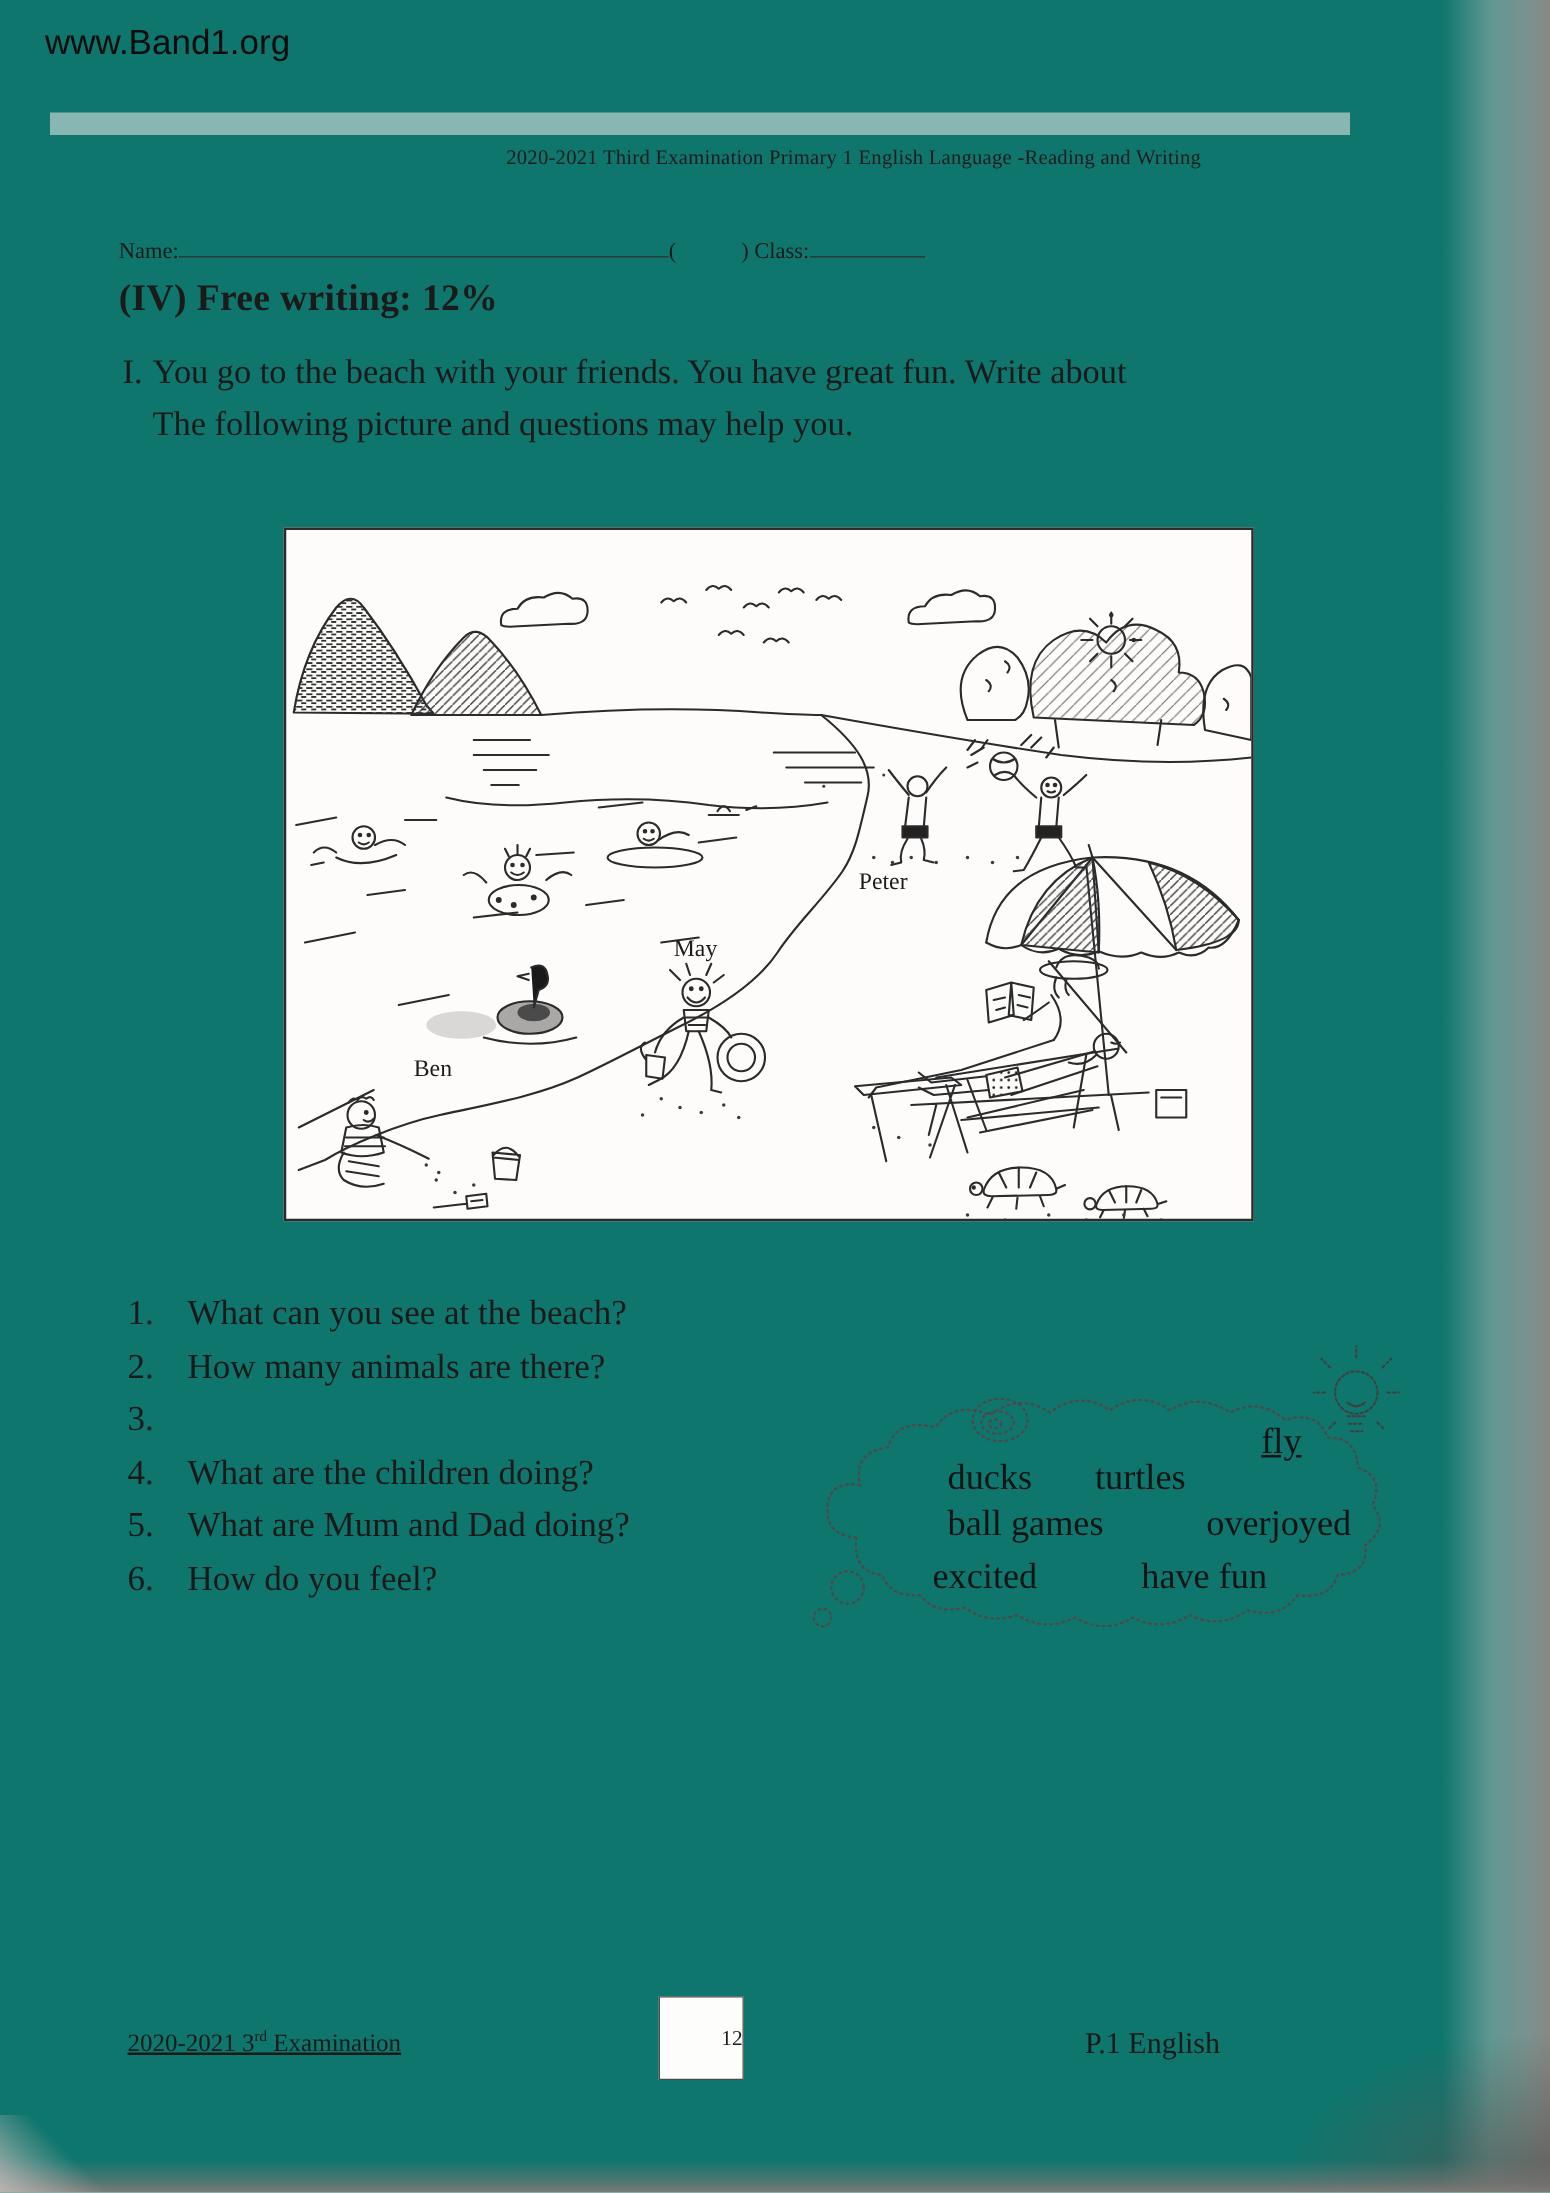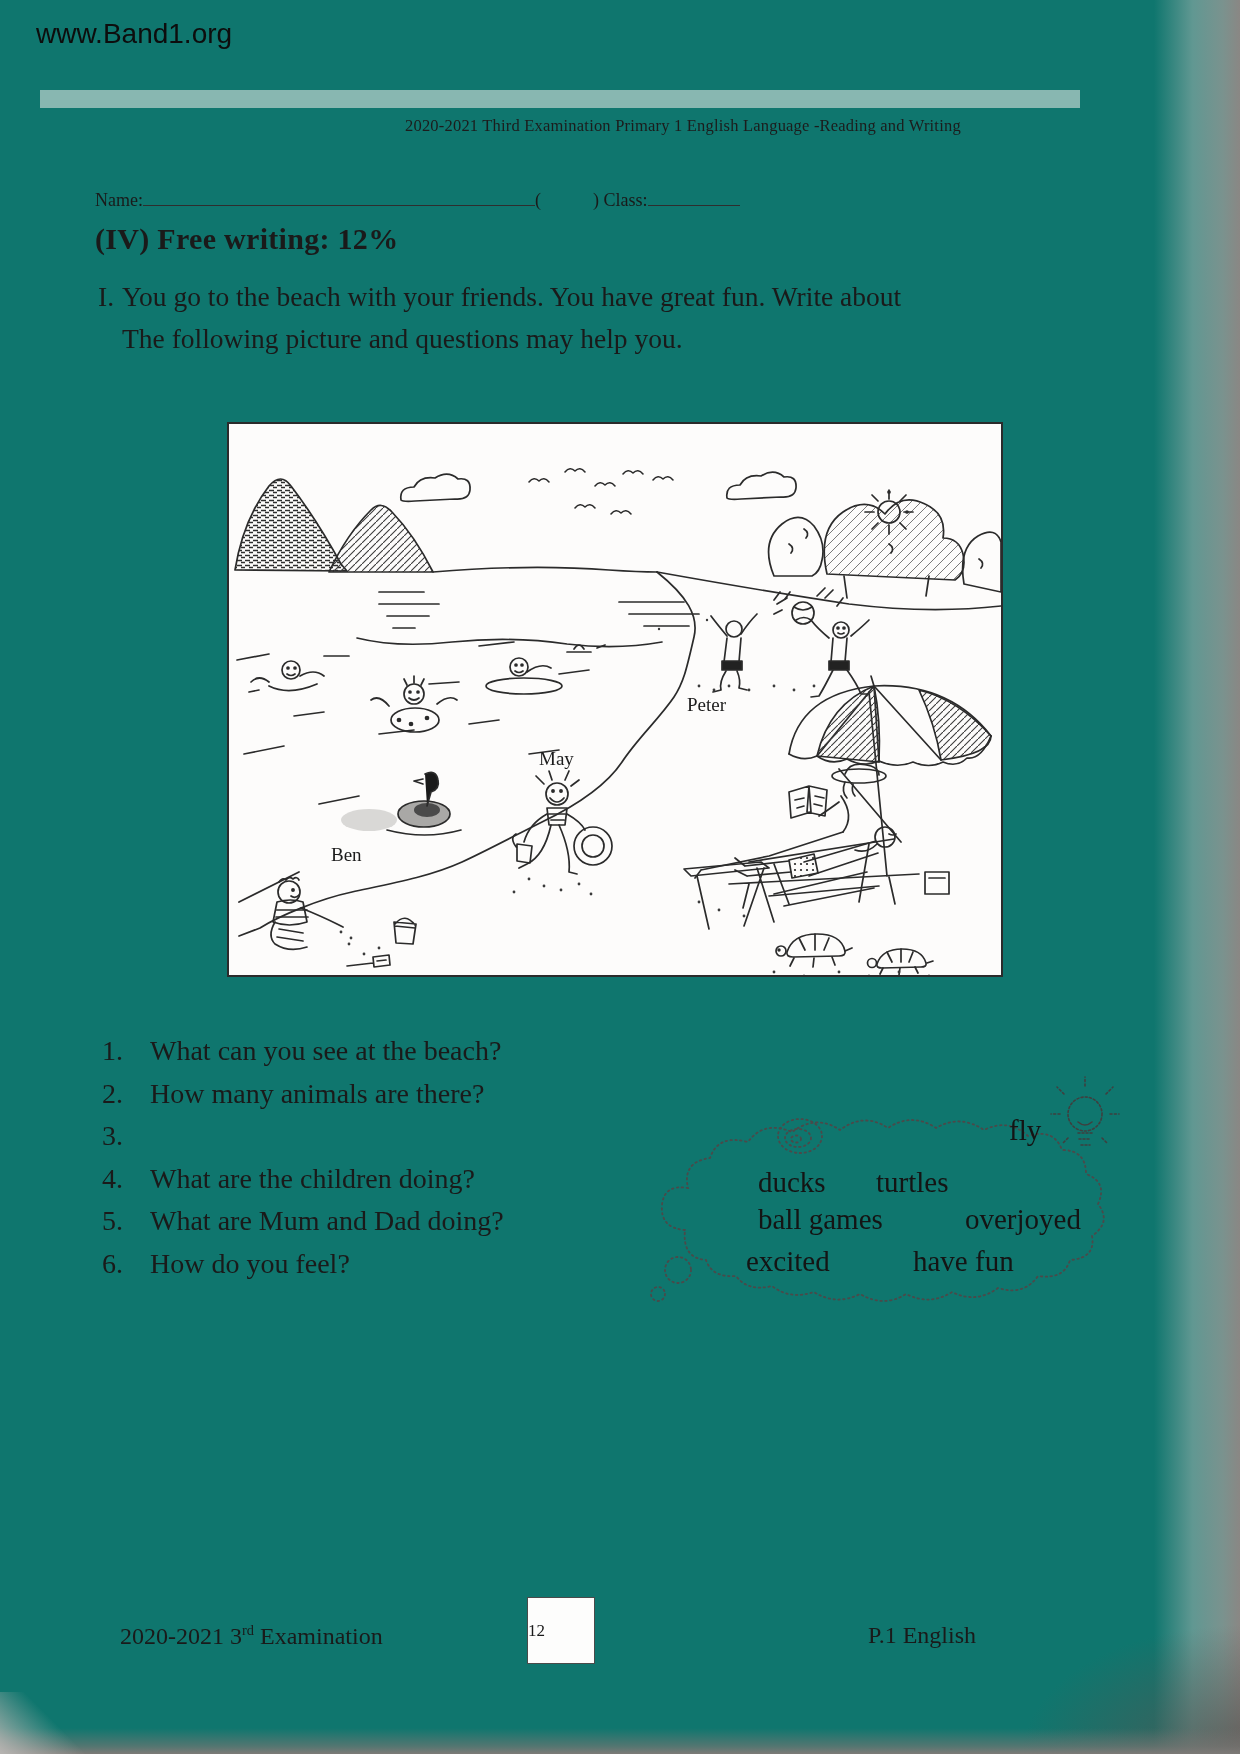--- a/index.html
+++ b/index.html
@@ -16,24 +16,24 @@
   .instr{left:98px;top:276px;width:950px;font-size:27.5px;line-height:42px;}
   .instr .marker{position:absolute;left:0;top:0;}
   .instr .lines{margin-left:24px;}
   .picture-frame{left:227px;top:422px;width:772px;height:551px;border:2px solid #2b2b2b;background:#fdfcfb;}
   .ink{stroke:#2b2b2b;stroke-width:1.7;fill:none;stroke-linecap:round;stroke-linejoin:round;}
   .pic-label{font:19px "Liberation Serif",serif;fill:#1c1c1c;stroke:none;}
   .questions{left:102px;top:1030px;font-size:28px;}
   .q-row{display:flex;line-height:42.6px;}
   .q-num{width:48px;}
   .cloud-word{position:absolute;font-size:29px;line-height:1;white-space:nowrap;color:#141414;}
-  .footer-left{left:120px;top:1622px;font-size:24px;}
+  .footer-left{left:102px;top:1622px;font-size:20px;text-decoration:underline;}
   .footer-left sup{font-size:60%;}
   .page-box{left:527px;top:1597px;width:66px;height:65px;border:1.5px solid #4a4a4a;background:#fdfdfc;
-            display:flex;align-items:center;justify-content:flex-start;font-size:17px;}
+            display:flex;align-items:center;justify-content:flex-end;font-size:17px;}
   .footer-right{left:868px;top:1622px;font-size:24px;}
   .scan-right{right:0;top:0;width:86px;height:100%;
       background:linear-gradient(to right, rgba(198,195,192,0) 0%, rgba(196,193,190,.45) 45%, rgba(158,156,153,.75) 80%, #8a8784 100%);}
   .scan-bottom{bottom:0;left:0;width:100%;height:26px;
       background:linear-gradient(to bottom, rgba(150,148,145,0), rgba(120,118,115,.65) 70%, #7d7a77);}
   .scan-corner-br{right:0;bottom:0;width:220px;height:130px;
       background:radial-gradient(ellipse at 100% 100%, rgba(86,84,81,.8), rgba(86,84,81,0) 70%);}
   .scan-corner-bl{left:0;bottom:0;width:95px;height:62px;
       background:linear-gradient(45deg,#b7b5b2 0%, rgba(245,244,242,0) 55%);}
   .scan-smudge{left:40px;top:90px;width:1040px;height:18px;background:#edecea;opacity:.55;}
@@ -347,21 +347,21 @@
     <g fill="none" stroke="#3f3f3f" stroke-width="1.6" stroke-linecap="round">
       <circle cx="45" cy="42" r="17" stroke-dasharray="2 2.2"></circle>
       <path d="M38,50 q7,6 14,0"></path>
       <path d="M38,61 h14 M39,67 h12 M41,73 h9" stroke-dasharray="2 2"></path>
       <path d="M45,14 v-9 M66,22 l7,-7 M24,22 l-7,-7 M70,42 h9 M20,42 h-9 M62,66 l6,6 M28,66 l-6,6" stroke-dasharray="2 2.4"></path>
     </g>
   </svg>
 
   <span class="cloud-word" style="left:758px;top:1168px;">ducks</span>
   <span class="cloud-word" style="left:876px;top:1168px;">turtles</span>
-  <span class="cloud-word" style="left:1009px;top:1116px;">fly</span>
+  <span class="cloud-word" style="left:1009px;top:1139px;text-decoration:underline;">fly</span>
   <span class="cloud-word" style="left:758px;top:1205px;">ball games</span>
   <span class="cloud-word" style="left:965px;top:1205px;text-align:right;">overjoyed</span>
   <span class="cloud-word" style="left:746px;top:1247px;">excited</span>
   <span class="cloud-word" style="left:913px;top:1247px;">have fun</span>
 
   <div class="abs footer-left"><span>2020-2021 3</span><sup>rd</sup><span> Examination</span></div>
 
   <div class="abs page-box">
     <span>12</span>
   </div>

